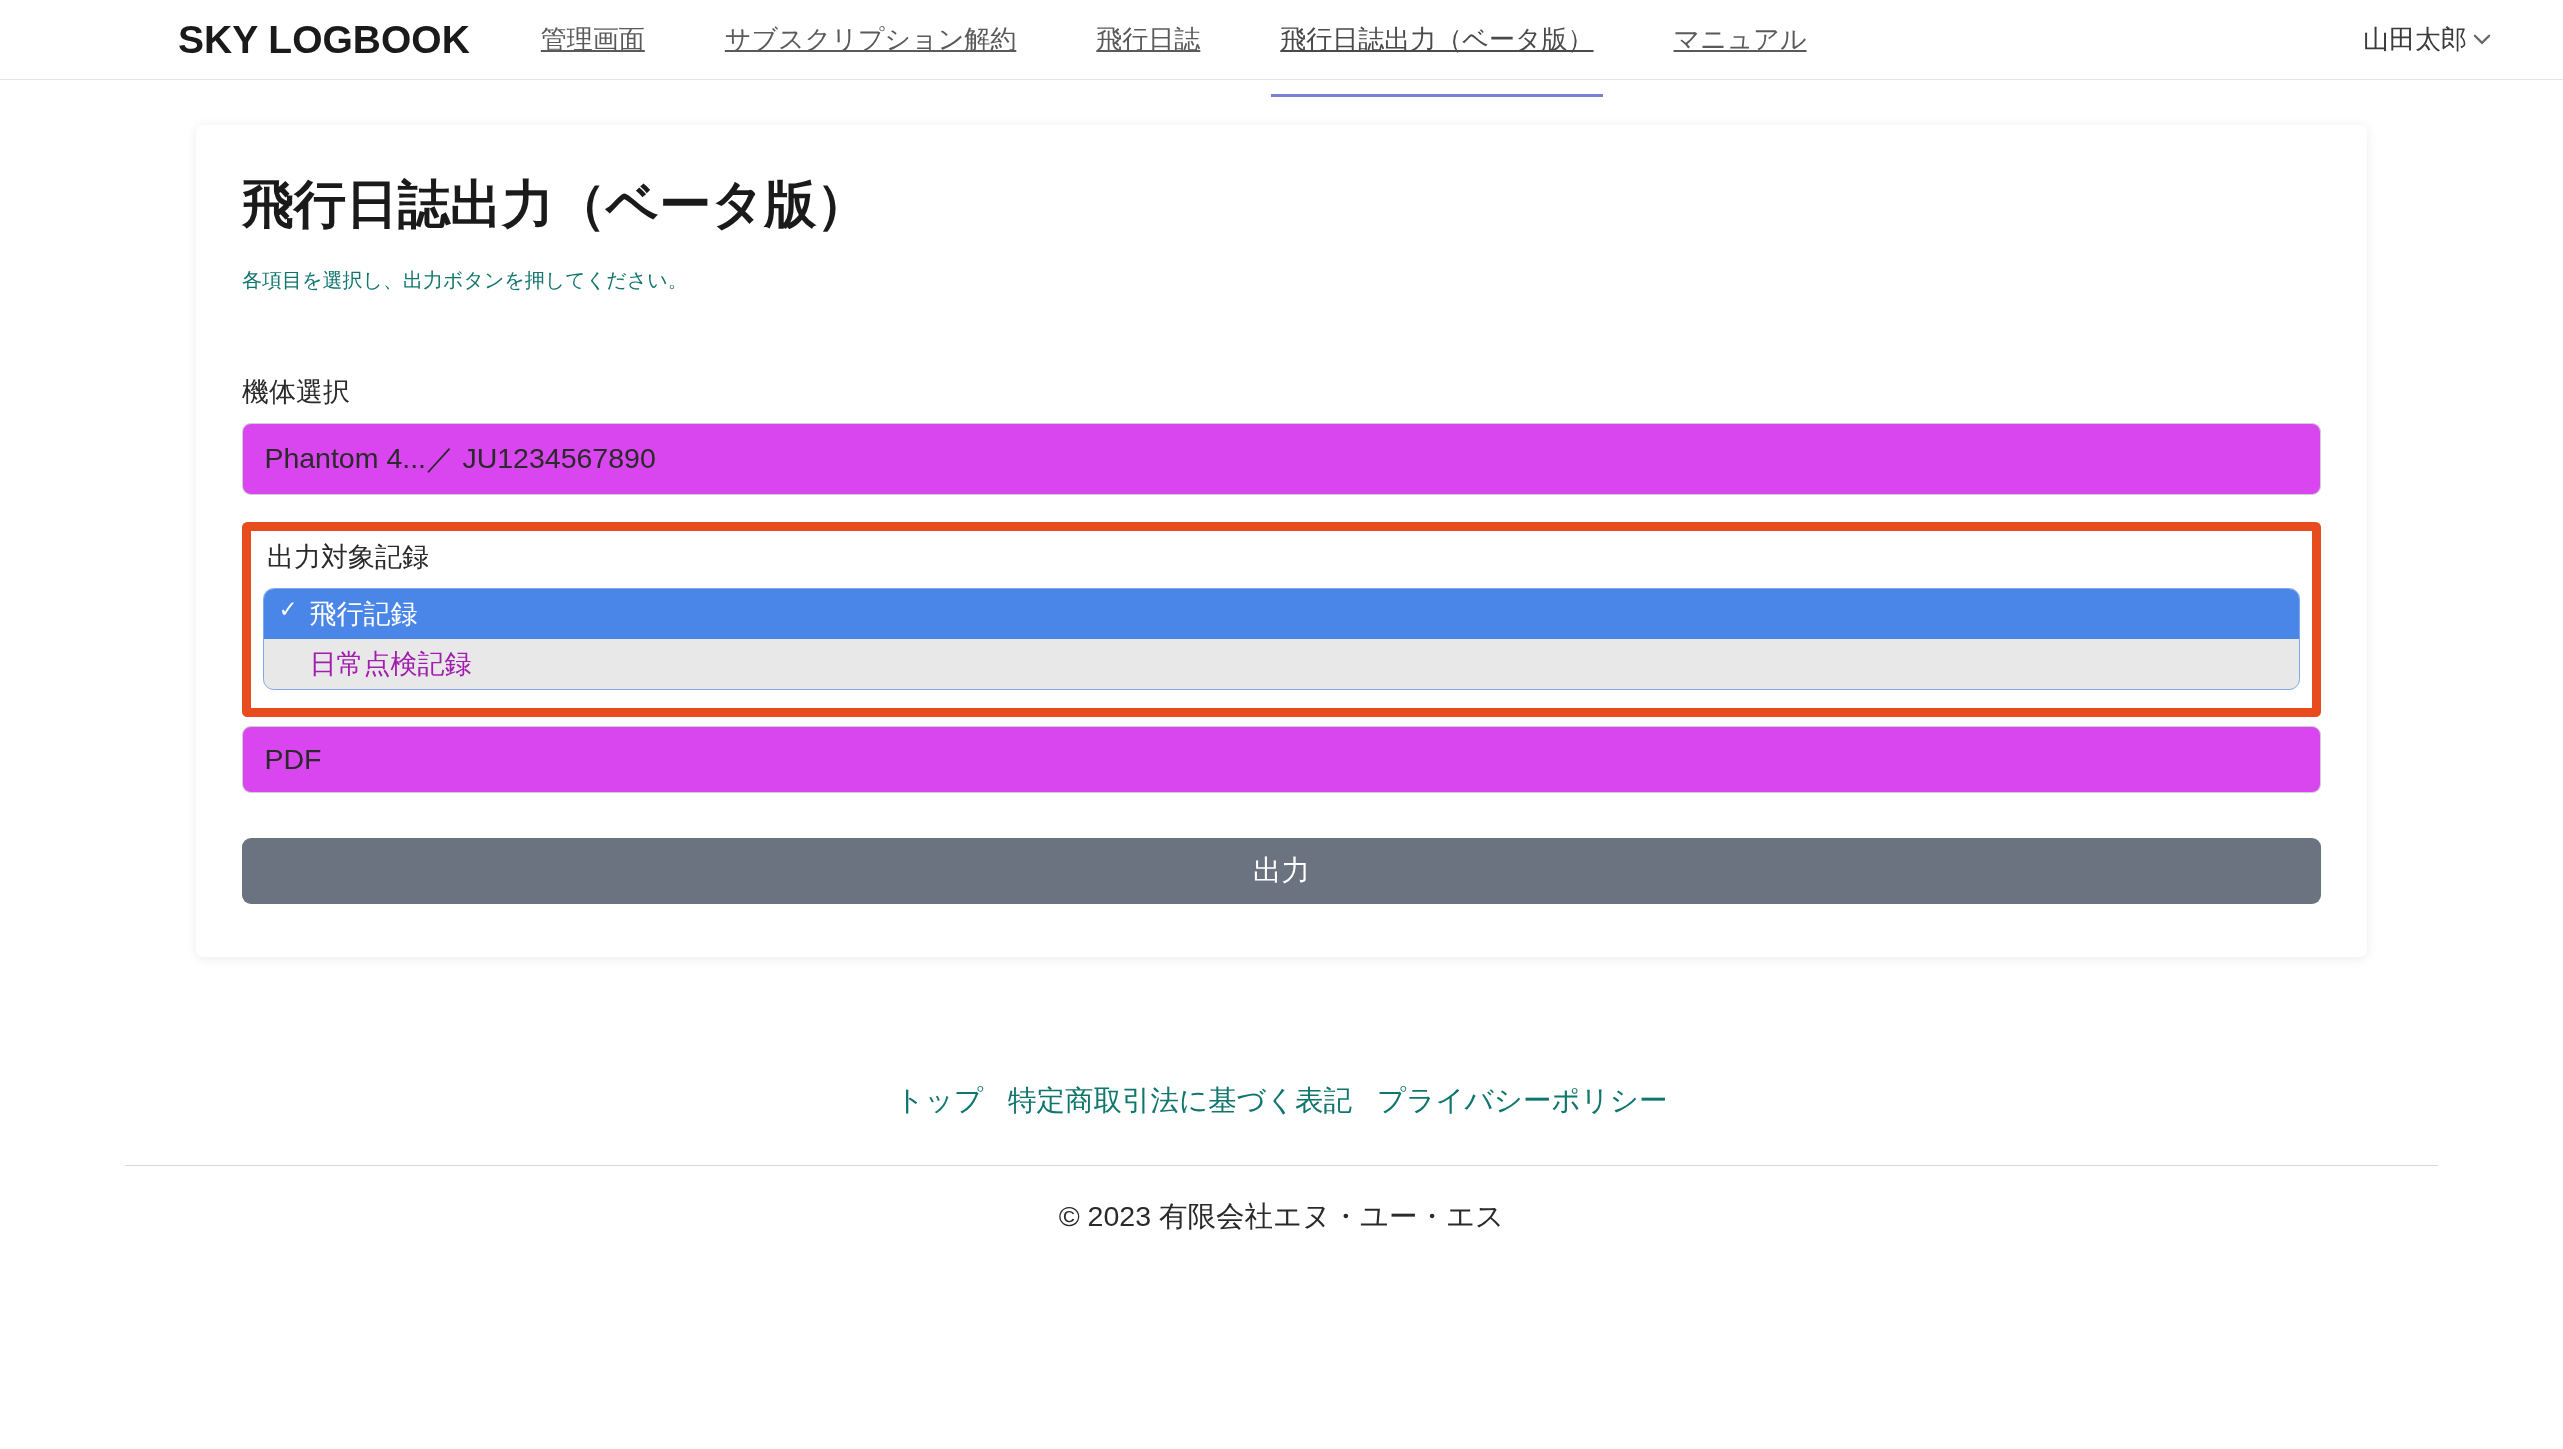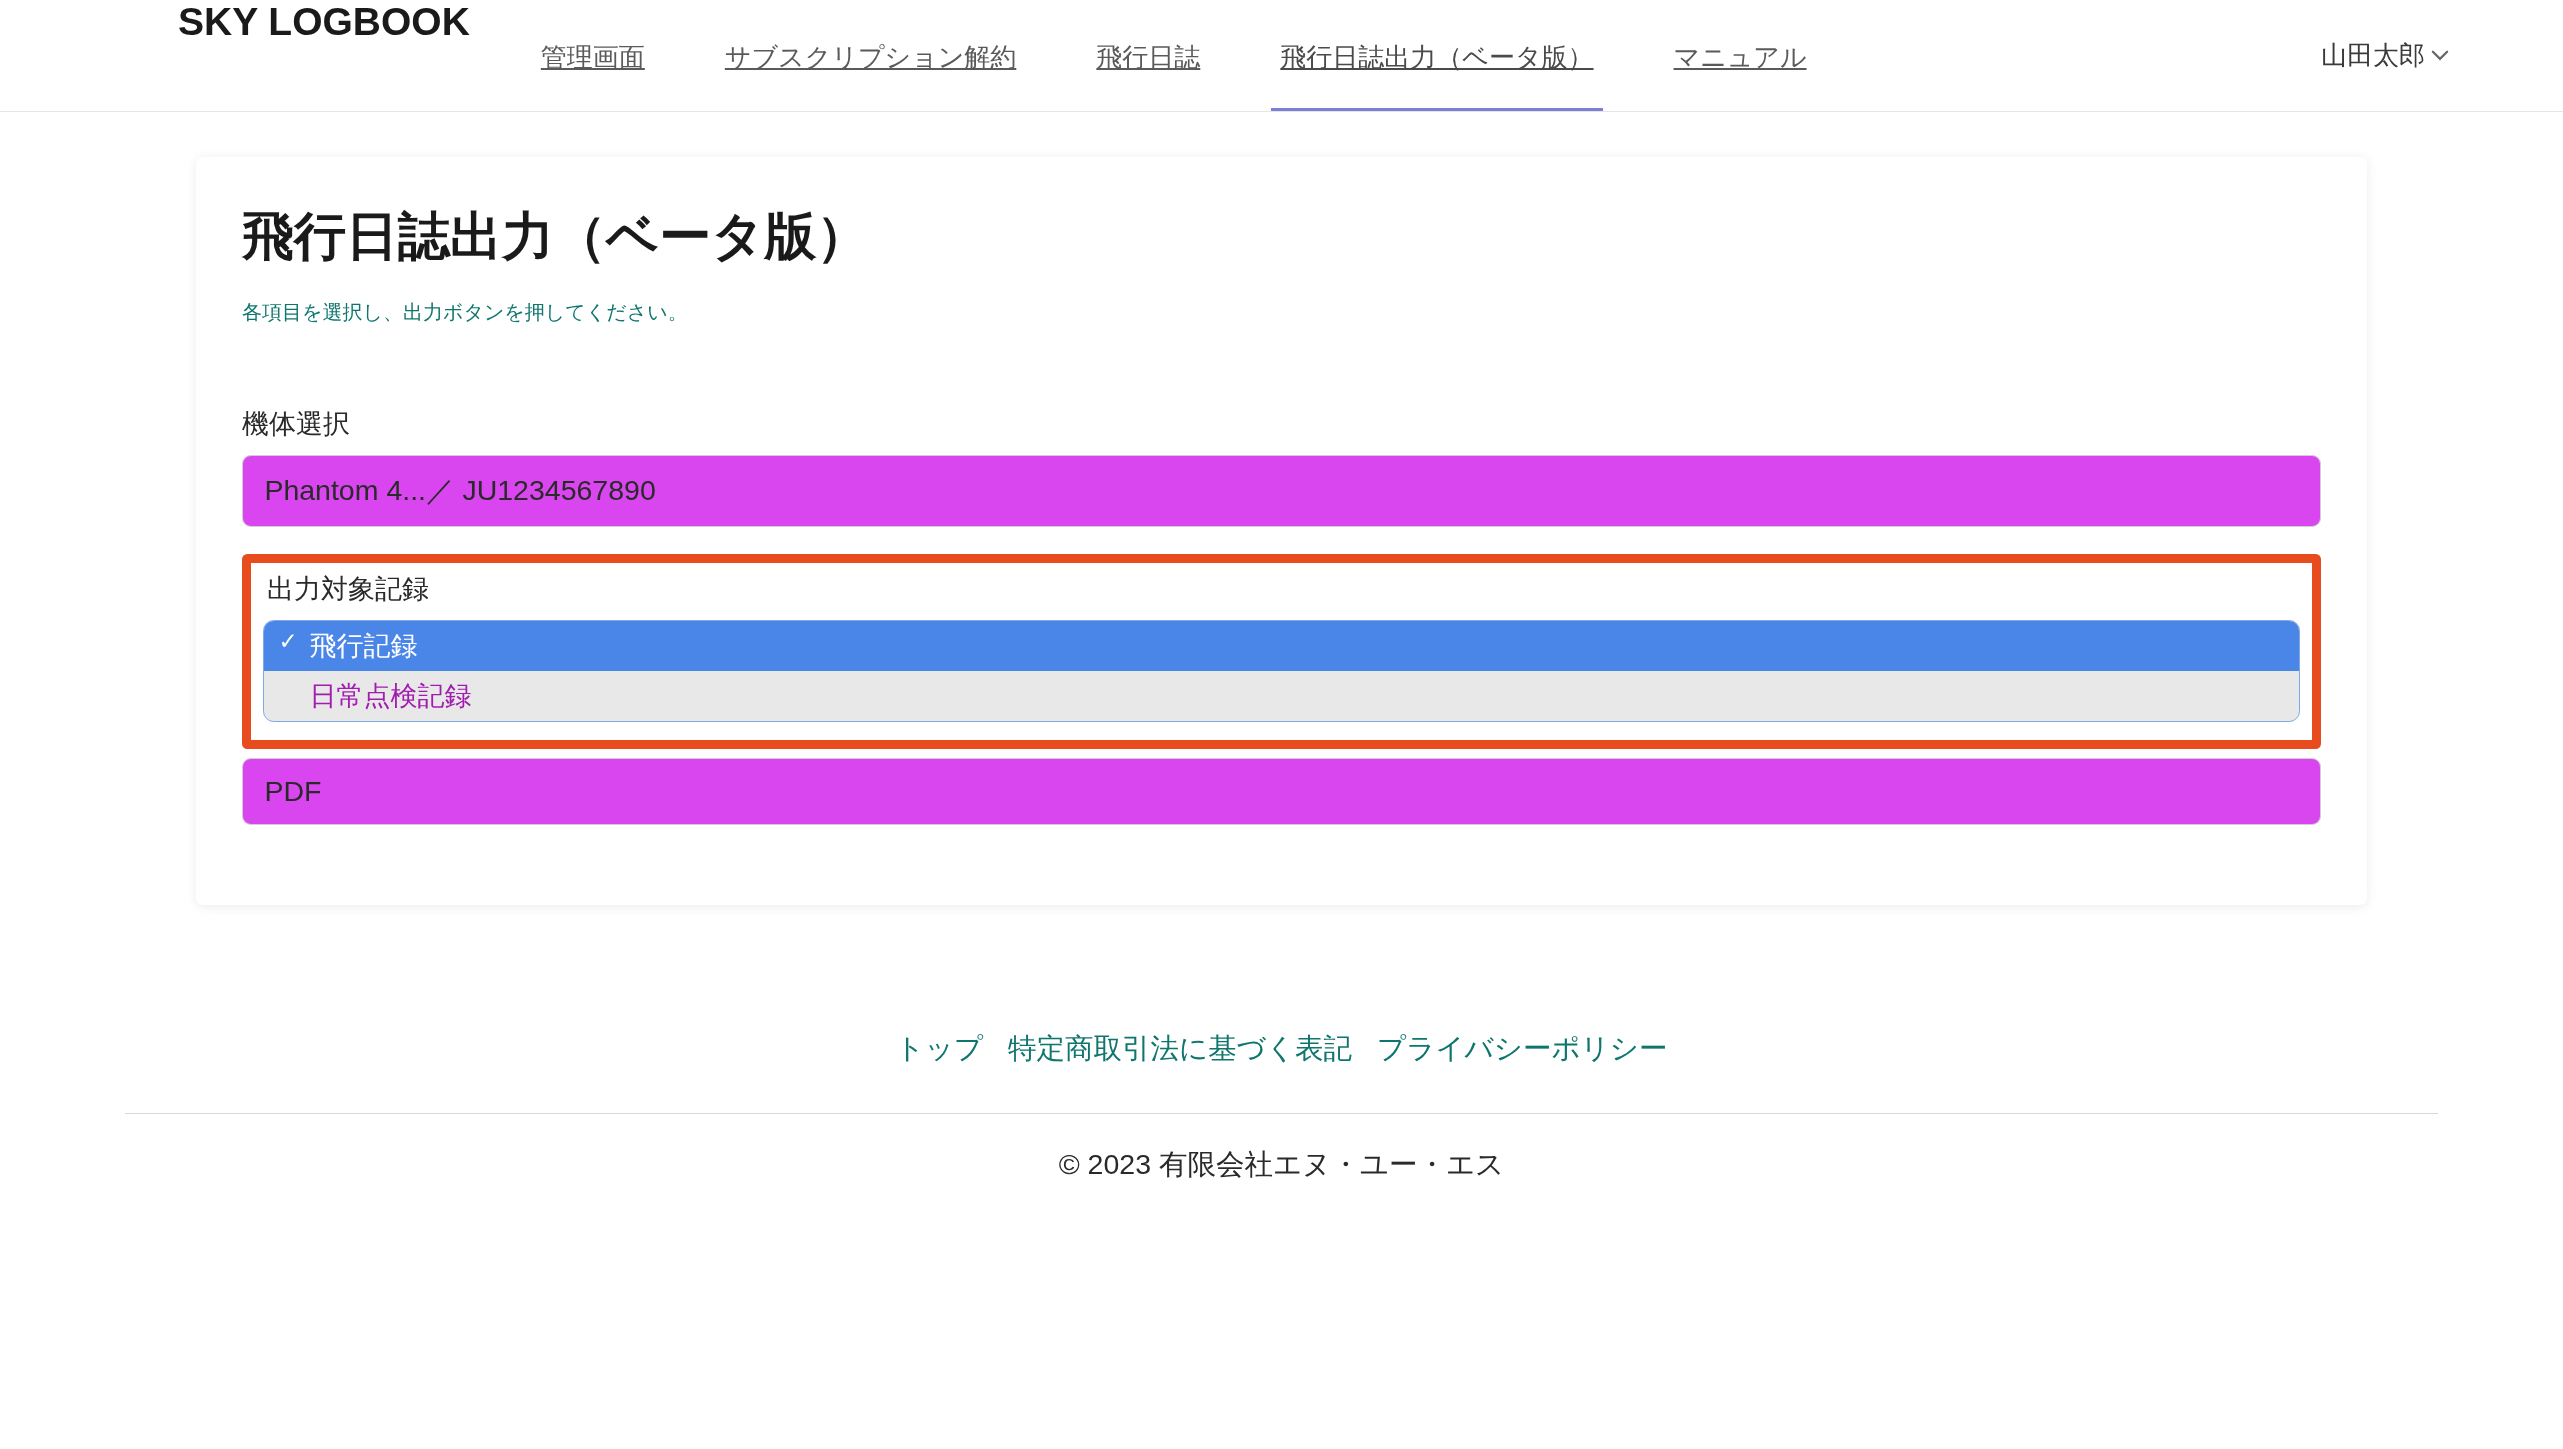--- a/index.html
+++ b/index.html
@@ -4,22 +4,23 @@
   <style>
     * { margin: 0; padding: 0; box-sizing: border-box; }
     body {
       font-family: -apple-system, BlinkMacSystemFont, "Segoe UI", "Hiragino Sans", "Hiragino Kaku Gothic ProN", Meiryo, sans-serif;
       background: #ffffff;
       color: #1a1a1a;
       font-size: 25px;
     }
     .header {
       display: flex;
-      padding: 0 114px 0 178px;
-      height: 112px;
+      align-items: center;
+      padding: 0 72px 0 178px;
+      height: 80px;
       border-bottom: 0.9px solid #e5e5e5;
     }
     .logo {
       font-size: 39px;
       font-weight: 800;
       letter-spacing: 0px;
       margin-right: 71px;
     }
     .nav {
       display: flex;
@@ -204,20 +205,21 @@
       <div class="dropdown">
         <div class="dropdown-item selected">飛行記録</div>
         <div class="dropdown-item">日常点検記録</div>
       </div>
     </div>
 
     <div class="form-group">
       <div class="form-select-display">PDF</div>
     </div>
 
+    <button class="submit-button">出力</button>
   </div>
 </main>
 
 <footer class="footer">
   <div class="footer-links">
     <span class="footer-link">トップ</span>
     <span class="footer-link">特定商取引法に基づく表記</span>
     <span class="footer-link">プライバシーポリシー</span>
   </div>
   <div class="footer-divider"></div>

